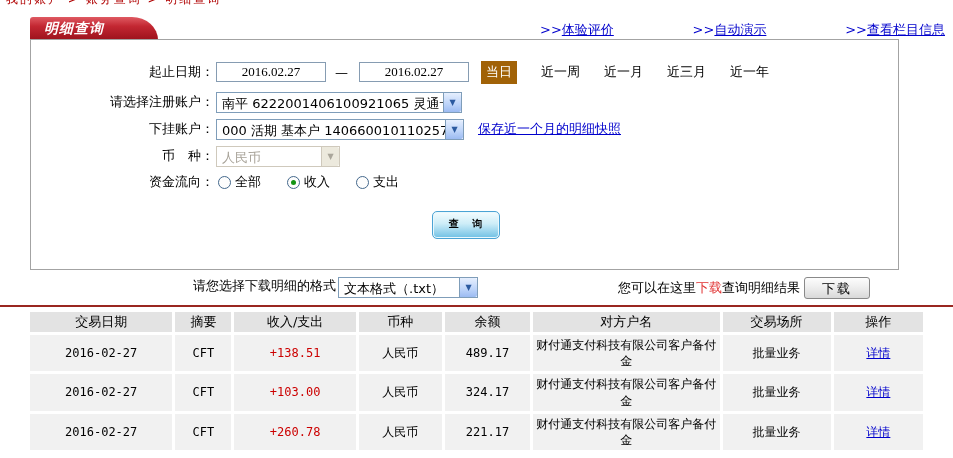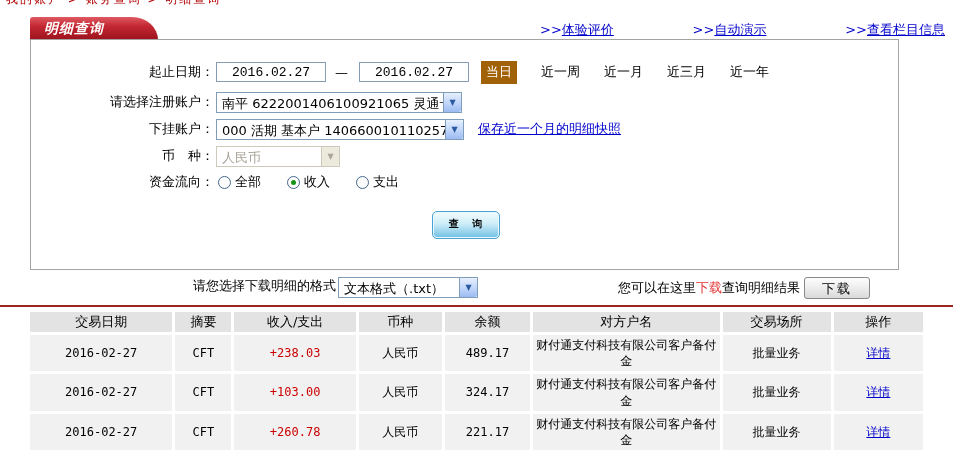--- a/index.html
+++ b/index.html
@@ -19,21 +19,21 @@
   
   .hlinks { position:absolute; top:21px; left:540px; right:8px; display:flex; justify-content:space-between; }
   .hlink { color:#0000cc; font-size:13px; cursor:pointer; white-space:nowrap; }
   .hlink .lbl { text-decoration:underline; }
 
   
   .form-box { position:absolute; left:30px; top:39px; width:869px; height:231px; border:1px solid #a3a3a3; background:#fff; }
   .form-row { position:absolute; left:0; width:100%; display:flex; align-items:center; height:22px; }
   .form-label { width:183px; text-align:right; font-size:13px; flex:none; }
   .date-input { width:110px; height:20px; border:1px solid #869cb2; text-align:center;
-                font-family:Liberation Mono, monospace; font-size:13px; background:#fff; margin-left:2px; }
+                font-family:Liberation Serif, serif; font-size:13px; background:#fff; margin-left:2px; }
   .dash { margin:0 9px; font-size:13px; }
   .badge { margin-left:12px; background:#a16207; color:#fff; font-size:13px; padding:2px 5px 3px; cursor:pointer; }
   .qrange { margin-left:24px; font-size:13px; cursor:pointer; }
 
   .dropdown { display:flex; align-items:stretch; height:21px; border:1px solid #7f9db9; background:#fff; margin-left:2px; cursor:pointer; }
   .dropdown .val { flex:1; padding:2px 4px 0 5px; font-size:13px; white-space:nowrap; overflow:hidden; }
   .dropdown .arrow { width:18px; flex:none; display:flex; align-items:center; justify-content:center;
                      background:linear-gradient(180deg,#e6effe 0%,#bcd3f9 60%,#9cbbf2 100%);
                      border-left:1px solid #7f9db9; border-radius:0 2px 2px 0; color:#2b5aa0; font-size:8px; }
   .dropdown.disabled { border-color:#cfc9bc; }
@@ -190,21 +190,21 @@
         <th>收入/支出</th>
         <th>币种</th>
         <th>余额</th>
         <th>对方户名</th>
         <th>交易场所</th>
         <th>操作</th>
       </tr>
       <tr>
         <td class="mono">2016-02-27</td>
         <td class="mono">CFT</td>
-        <td class="mono amount">+238.03</td>
+        <td class="mono amount">+138.51</td>
         <td>人民币</td>
         <td class="mono">489.17</td>
         <td>财付通支付科技有限公司客户备付金</td>
         <td>批量业务</td>
         <td><span class="detail-link">详情</span></td>
       </tr>
       <tr>
         <td class="mono">2016-02-27</td>
         <td class="mono">CFT</td>
         <td class="mono amount">+103.00</td>

